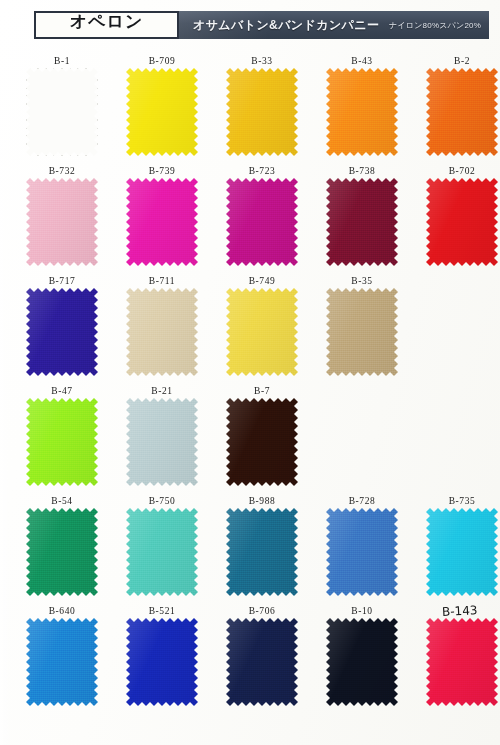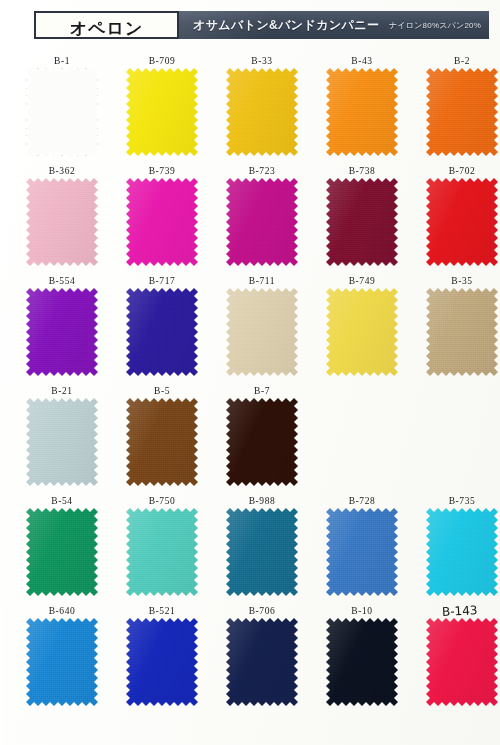--- a/index.html
+++ b/index.html
@@ -19,21 +19,21 @@
   .header{
     position:absolute;
     left:34px;top:11px;
     width:455px;height:28px;
     display:flex;align-items:stretch;
   }
   .brand-box{
     width:145px;
     background:#fdfdfa;
     border:2px solid #2b3340;
-    display:flex;align-items:flex-end;justify-content:center;
+    display:flex;align-items:flex-start;justify-content:center;
     box-sizing:border-box;
   }
   .brand-text{
     font-size:17px;
     font-weight:bold;
     letter-spacing:1px;
     color:#16181c;
     line-height:1;
     transform:translateY(-0.5px);
   }
@@ -216,21 +216,21 @@
             <div class="shadow"></div>
             <div class="swatch" style="background: rgb(238, 106, 21);">
               <div class="tex"></div>
               <div class="sheen"></div>
             </div>
           </div>
         </div>
       </div>
       <div class="row">
         <div class="cell">
-          <div class="label">B-362</div>
+          <div class="label">B-732</div>
           <div class="swatch-wrap">
             <div class="shadow"></div>
             <div class="swatch" style="background: rgb(240, 182, 200);">
               <div class="tex"></div>
               <div class="sheen"></div>
             </div>
           </div>
         </div>
         <div class="cell">
           <div class="label">B-739</div>
@@ -268,30 +268,20 @@
             <div class="shadow"></div>
             <div class="swatch" style="background: rgb(226, 22, 28);">
               <div class="tex"></div>
               <div class="sheen"></div>
             </div>
           </div>
         </div>
       </div>
       <div class="row">
         <div class="cell">
-          <div class="label">B-554</div>
-          <div class="swatch-wrap">
-            <div class="shadow"></div>
-            <div class="swatch" style="background: rgb(130, 21, 186);">
-              <div class="tex"></div>
-              <div class="sheen"></div>
-            </div>
-          </div>
-        </div>
-        <div class="cell">
           <div class="label">B-717</div>
           <div class="swatch-wrap">
             <div class="shadow"></div>
             <div class="swatch" style="background: rgb(45, 29, 156);">
               <div class="tex"></div>
               <div class="sheen"></div>
             </div>
           </div>
         </div>
         <div class="cell">
@@ -320,34 +310,34 @@
             <div class="shadow"></div>
             <div class="swatch" style="background: rgb(192, 169, 126);">
               <div class="tex"></div>
               <div class="sheen"></div>
             </div>
           </div>
         </div>
       </div>
       <div class="row">
         <div class="cell">
+          <div class="label">B-47</div>
+          <div class="swatch-wrap">
+            <div class="shadow"></div>
+            <div class="swatch" style="background: rgb(152, 239, 32);">
+              <div class="tex"></div>
+              <div class="sheen"></div>
+            </div>
+          </div>
+        </div>
+        <div class="cell">
           <div class="label">B-21</div>
           <div class="swatch-wrap">
             <div class="shadow"></div>
             <div class="swatch" style="background: rgb(188, 208, 210);">
-              <div class="tex"></div>
-              <div class="sheen"></div>
-            </div>
-          </div>
-        </div>
-        <div class="cell">
-          <div class="label">B-5</div>
-          <div class="swatch-wrap">
-            <div class="shadow"></div>
-            <div class="swatch" style="background: rgb(119, 71, 28);">
               <div class="tex"></div>
               <div class="sheen"></div>
             </div>
           </div>
         </div>
         <div class="cell">
           <div class="label">B-7</div>
           <div class="swatch-wrap">
             <div class="shadow"></div>
             <div class="swatch" style="background: rgb(45, 17, 9);">

